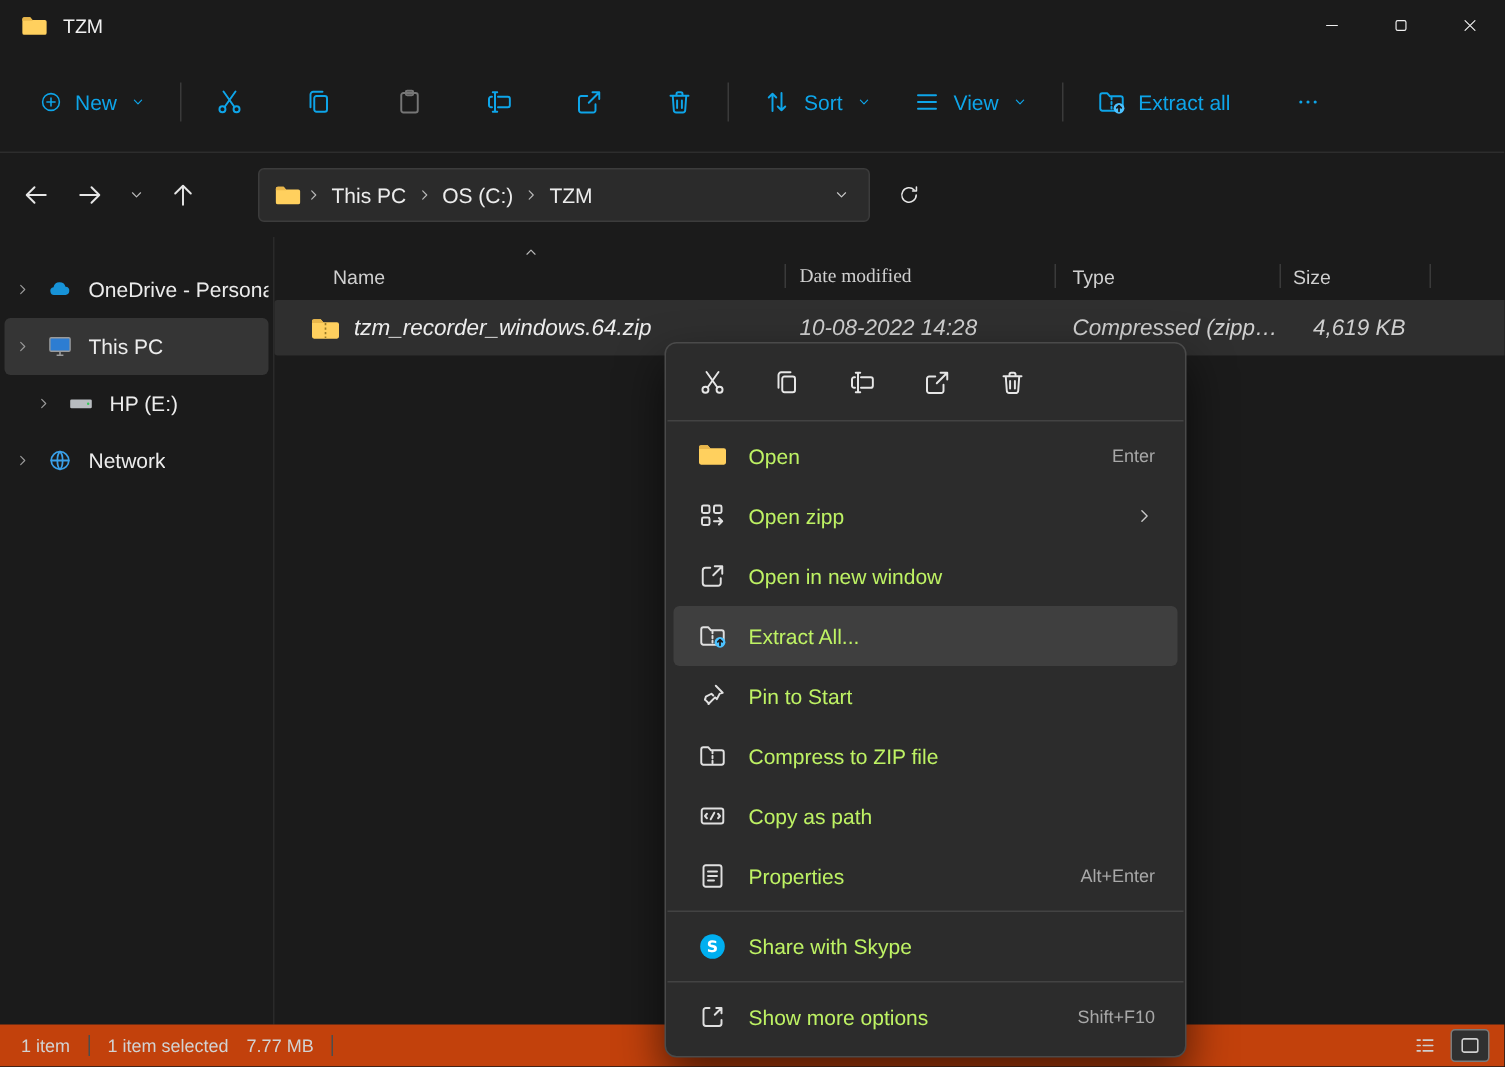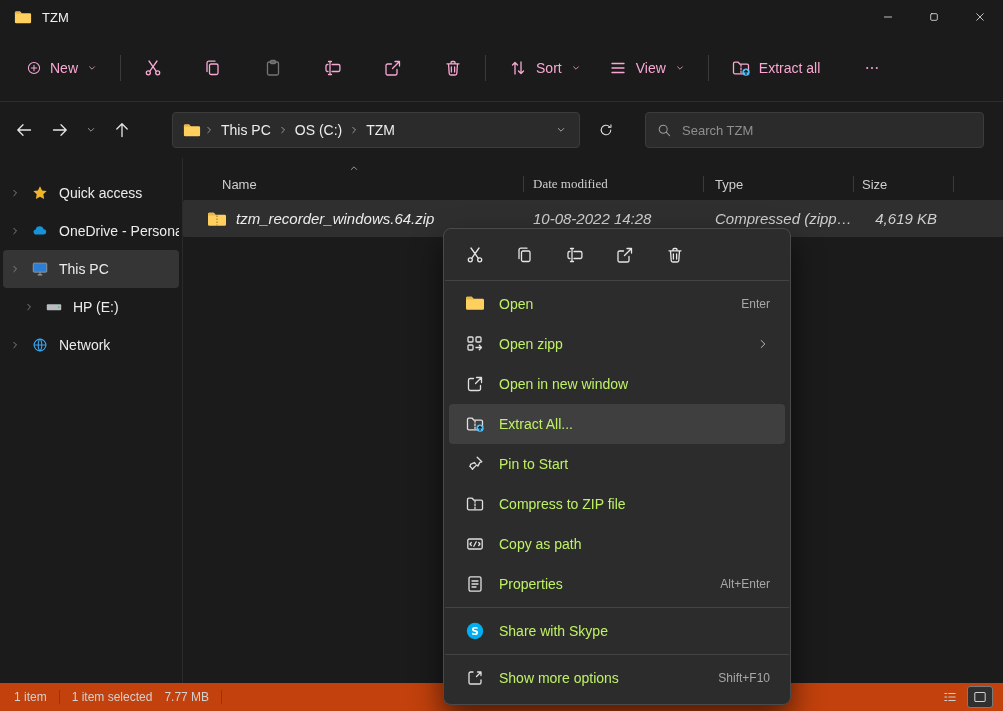--- a/index.html
+++ b/index.html
@@ -16,21 +16,21 @@
 
   
   .titlebar { position:absolute; top:0; left:0; right:0; height:34px; display:flex; align-items:center; padding-left:14px; }
   .titlebar .app-icon { width:18px; height:16px; margin-right:10px; }
   .titlebar .title { font-size:13px; color:#f0f0f0; }
   .win-controls { position:absolute; right:0; top:0; height:34px; display:flex; }
   .win-btn { width:46px; height:34px; display:flex; align-items:center; justify-content:center; background:transparent; border:none; color:#efefef; cursor:default; }
 
   
   .commandbar { position:absolute; top:34px; left:0; right:0; height:68px; display:flex; align-items:center; padding-left:16px; border-bottom:1px solid #2d2d2d; }
-  .tbtn { display:flex; align-items:center; justify-content:center; gap:8px; height:40px; border:none; background:transparent; color:#f9a8d4; border-radius:4px; font-size:14px; font-family:inherit; }
+  .tbtn { display:flex; align-items:center; justify-content:center; gap:8px; height:40px; border:none; background:transparent; color:#0ea5e9; border-radius:4px; font-size:14px; font-family:inherit; }
   .tbtn.iconbtn { width:40px; }
   .tbtn.dim { color:#767676; }
   .vsep { width:1px; height:26px; background:#3a3a3a; margin:0 12px; }
   .icon20 { width:20px; height:20px; }
   .icon16 { width:16px; height:16px; }
   .icon12 { width:12px; height:12px; }
   .stk { fill:none; stroke:currentColor; stroke-width:1.3; stroke-linecap:round; stroke-linejoin:round; }
 
   
   .navbar { position:absolute; top:102px; left:0; right:0; height:56px; display:flex; align-items:center; }
@@ -309,46 +309,24 @@
   </div>
   <button class="navbtn refreshbtn">
     <span>
         <svg class="icon16" viewBox="0 0 20 20">
           <path class="stk" d="M16 10a6 6 0 1 1-1.7-4.2"></path>
           <path class="stk" d="M16.2 3.4v3.2H13"></path>
         </svg>
       </span>
   </button>
 
-  <div class="searchbox">
-    <span>
-        <svg class="icon16" viewBox="0 0 20 20" style="color:#9a9a9a;">
-          <circle class="stk" cx="9" cy="9" r="5"></circle>
-          <path class="stk" d="M12.8 12.8 17 17"></path>
-        </svg>
-      </span>
-    <input type="text" placeholder="Search TZM" style="">
-  </div>
 </div>
 
 <div class="main">
   <aside class="sidebar">
-    <div class="side-item">
-      <span class="side-chev">
-          <svg viewBox="0 0 20 20">
-            <path class="stk" d="M8 5.5l4.5 4.5L8 14.5"></path>
-          </svg>
-        </span>
-      <span class="side-icon">
-          <svg viewBox="0 0 20 20">
-            <path d="M10 2.6l2.3 4.6 5.1.7-3.7 3.6.9 5.1L10 14.2l-4.6 2.4.9-5.1L2.6 7.9l5.1-.7z" fill="#f0b429"></path>
-          </svg>
-        </span>
-      <span class="side-label">Quick access</span>
-    </div>
     <div class="side-item">
       <span class="side-chev">
           <svg viewBox="0 0 20 20">
             <path class="stk" d="M8 5.5l4.5 4.5L8 14.5"></path>
           </svg>
         </span>
       <span class="side-icon">
           <svg viewBox="0 0 20 20">
             <path d="M6.3 14h7.4a3 3 0 0 0 .4-6A4.6 4.6 0 0 0 5.2 8.3 2.9 2.9 0 0 0 6.3 14z" fill="#1793d8"></path>
           </svg>

